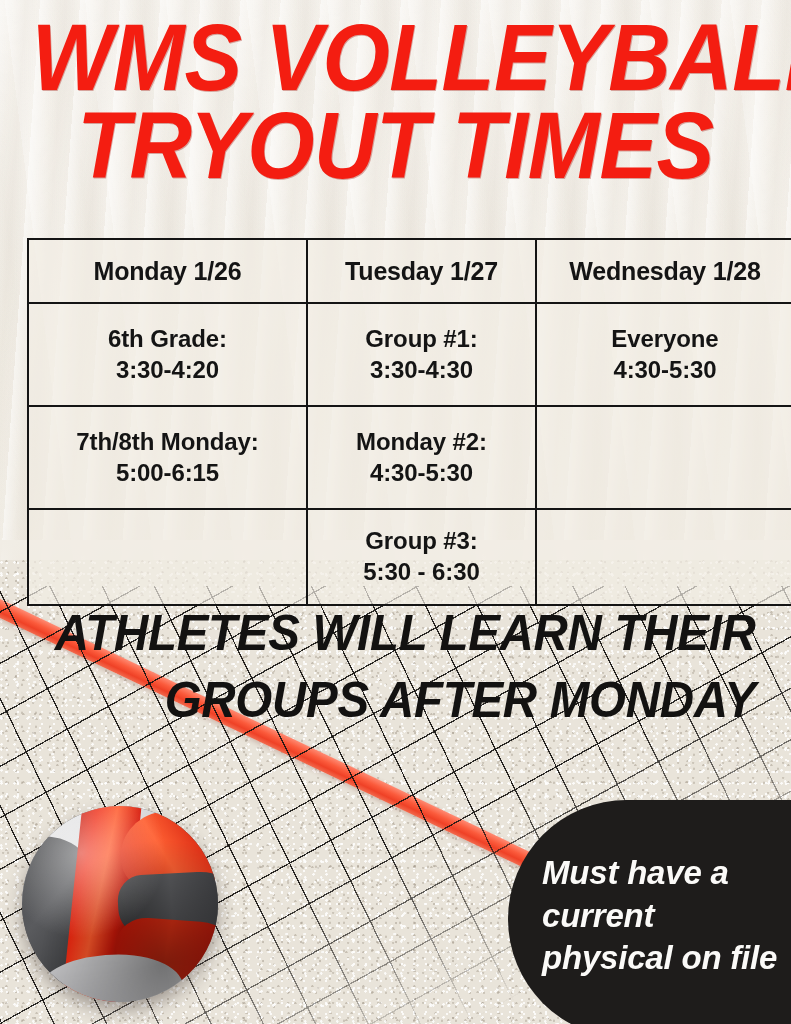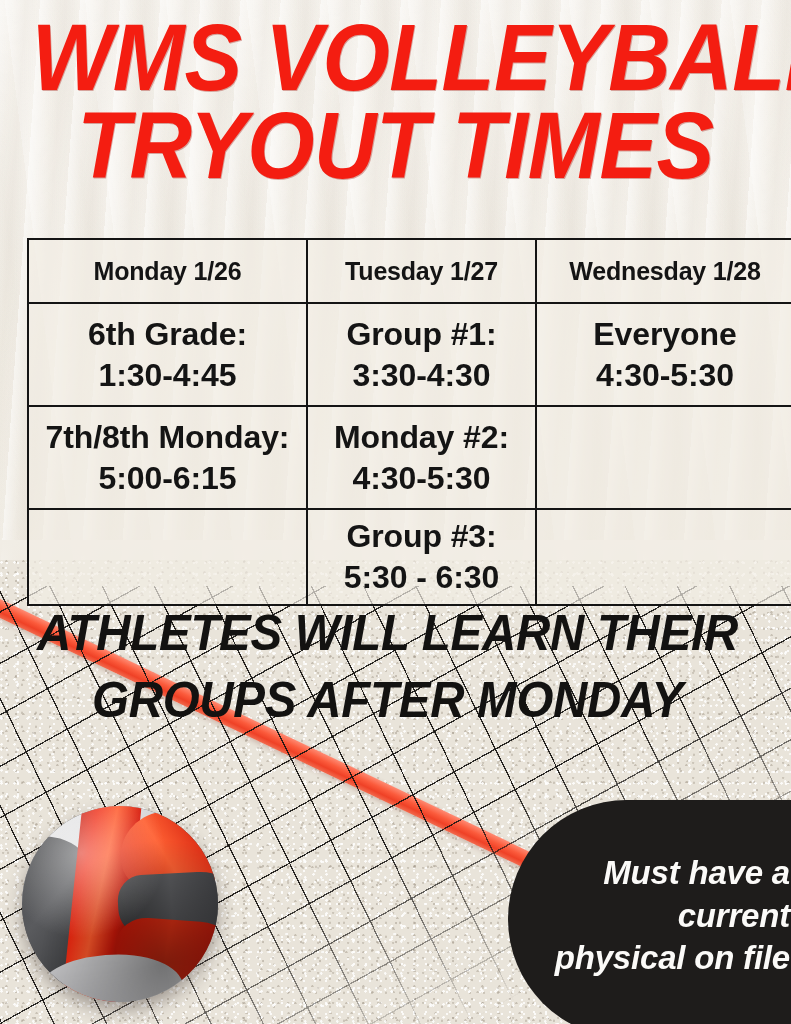--- a/index.html
+++ b/index.html
@@ -126,37 +126,37 @@
     font-weight: 700;
     padding: 2px 4px;
     background: rgba(240,236,227,0.35);
   }
   .schedule th {
     font-size: 25px;
     height: 58px;
     letter-spacing: -0.2px;
   }
   .schedule td {
-    font-size: 32px;
+    font-size: 24px;
     line-height: 1.28;
     letter-spacing: -0.1px;
   }
   .col-mon { width: 269px; }
   .col-tue { width: 219px; margin-left: 31px; }
   .col-wed { width: 248px; }
   .row-a td, .row-b td { height: 97px; }
   .row-c td { height: 90px; }
   .cell-line { display: block; }
 
   
   .banner {
     position: absolute;
     left: 0; right: 16px;
     top: 600px;
-    text-align: center;
+    text-align: right;
     z-index: 6;
   }
   .banner-line {
     display: block;
     color: #131211;
     font-family: "Liberation Sans Narrow", "Liberation Sans", sans-serif;
     font-weight: 700;
     font-style: italic;
     font-size: 50px;
     line-height: 1.34;
@@ -251,21 +251,21 @@
     padding: 4px 18px 10px 34px;
     box-sizing: border-box;
   }
   .badge-text {
     color: #fbfaf8;
     font-family: "Liberation Sans", sans-serif;
     font-weight: 700;
     font-style: italic;
     font-size: 33px;
     line-height: 1.3;
-    text-align: right;
+    text-align: left;
     letter-spacing: -0.2px;
   }
 </style>
 </head>
 <body>
 
 <div id="flyer">
 
   <div class="bg-base"></div>
   <div class="bg-streaks"></div>
@@ -285,21 +285,21 @@
       <tr>
         <th class="col-mon">Monday 1/26</th>
         <th class="col-tue">Tuesday 1/27</th>
         <th class="col-wed">Wednesday 1/28</th>
       </tr>
     </thead>
     <tbody>
       <tr class="row-a">
         <td>
           <span class="cell-line">6th Grade:</span>
-          <span class="cell-line">1:30-4:45</span>
+          <span class="cell-line">3:30-4:20</span>
         </td>
         <td>
           <span class="cell-line">Group #1:</span>
           <span class="cell-line">3:30-4:30</span>
         </td>
         <td>
           <span class="cell-line">Everyone</span>
           <span class="cell-line">4:30-5:30</span>
         </td>
       </tr>

